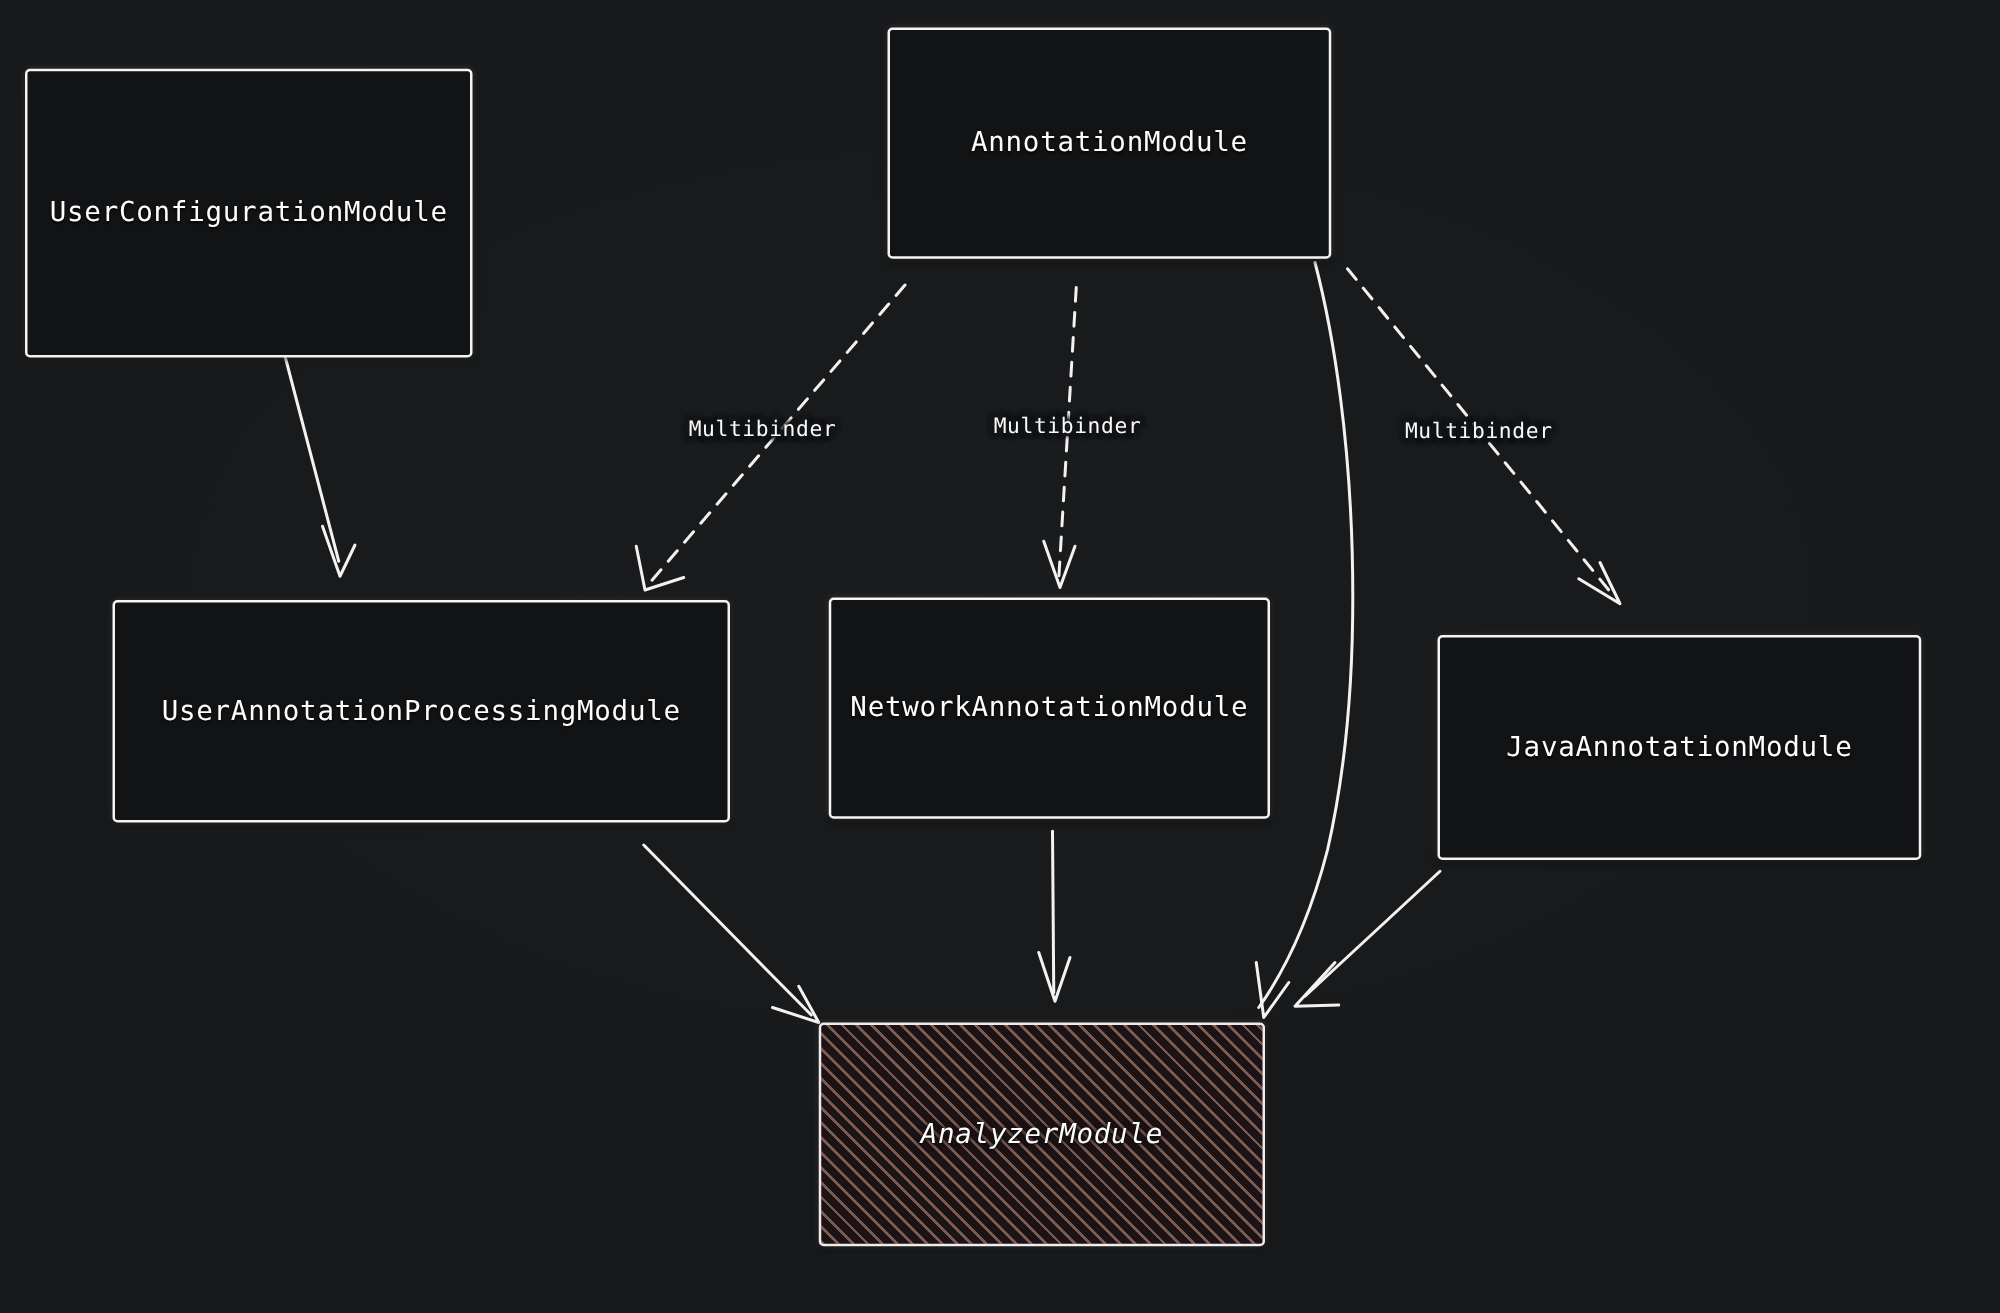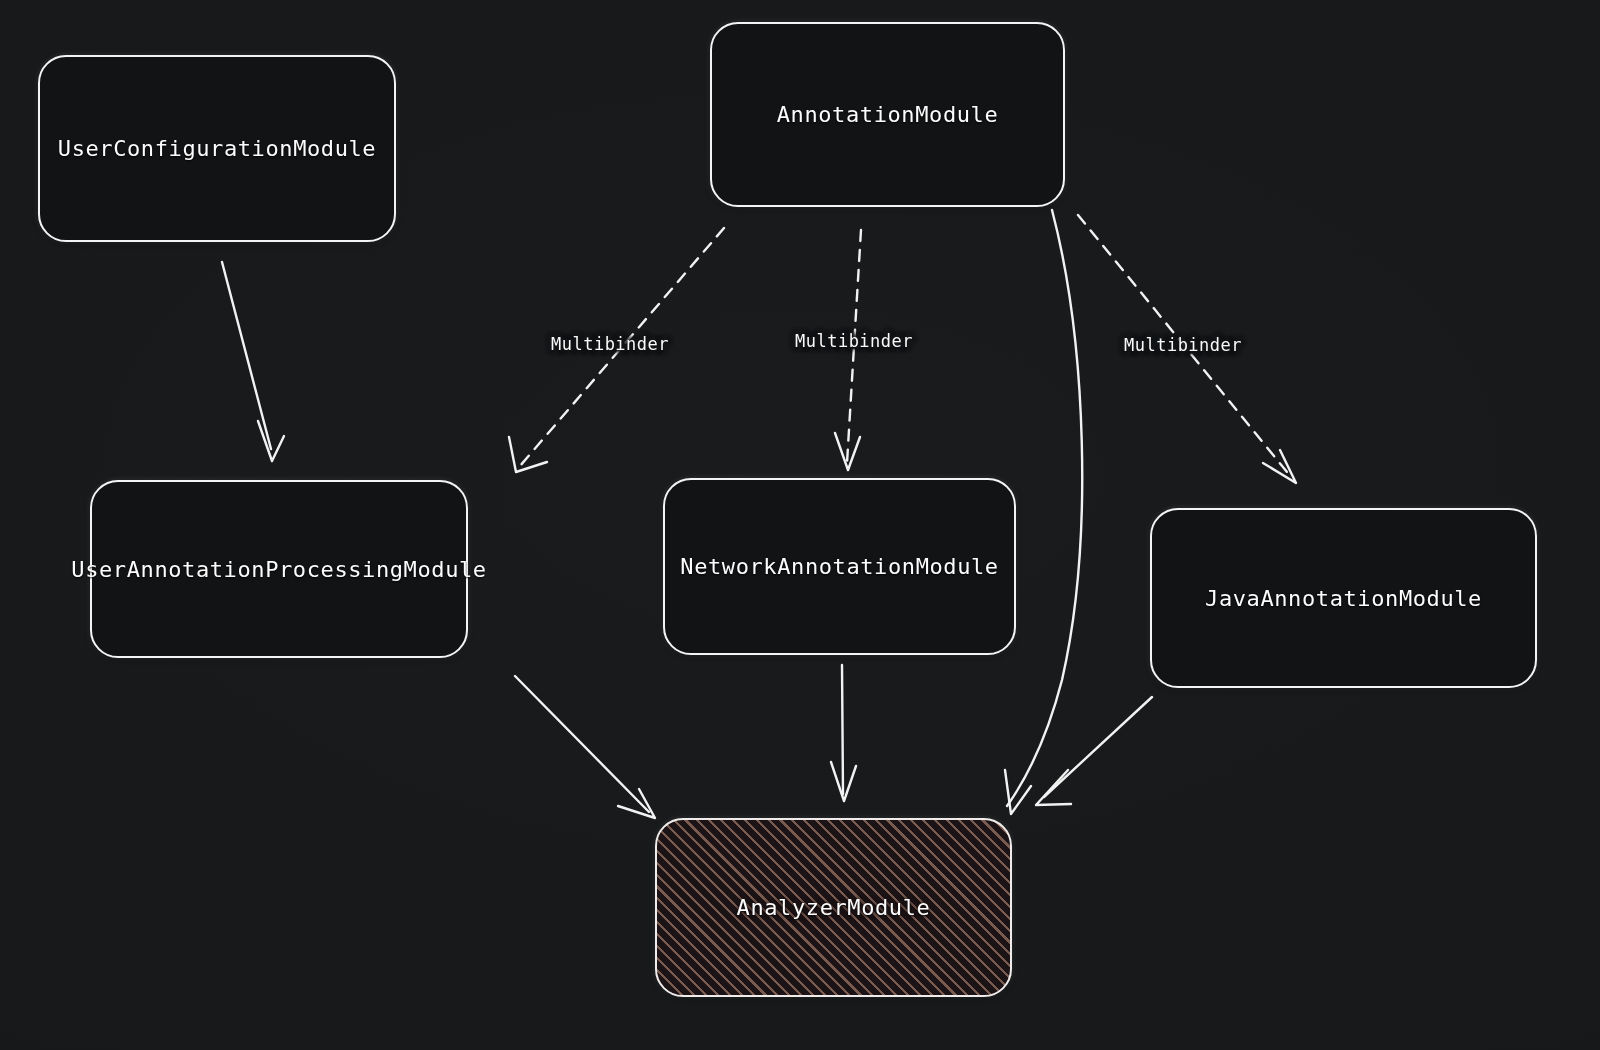--- a/index.html
+++ b/index.html
@@ -24,21 +24,21 @@
   #edges {
     position: absolute;
     left: 0; top: 0;
     width: 1600px;
     height: 1050px;
   }
   .node {
     position: absolute;
     box-sizing: border-box;
     border: 2.4px solid #f4f4f4;
-    border-radius: 28px;
+    border-radius: 4px;
     background: #121315;
     display: flex;
     align-items: center;
     justify-content: center;
     box-shadow: 0 0 6px rgba(255,255,255,0.13), 0 2px 5px rgba(0,0,0,0.6);
   }
   .node-label {
     color: #fdfdfd;
     font-size: 22px;
     letter-spacing: 0.6px;
@@ -48,20 +48,21 @@
   }
   .node.hatched {
     background-color: #1b1315;
     background-image: repeating-linear-gradient(
         45deg,
         rgba(198,150,128,0.55) 0px,
         rgba(198,150,128,0.55) 2.2px,
         rgba(26,19,21,0) 2.2px,
         rgba(26,19,21,0) 8.4px);
     border-color: #f0eceb;
+    font-style: italic;
   }
   .node.hatched .node-label {
     text-shadow: 0 0 7px #1b1315, 0 0 4px #1b1315, 0 1px 2px #000;
   }
   .edge-label {
     position: absolute;
     color: #fafafa;
     font-size: 17px;
     letter-spacing: 0.5px;
     white-space: nowrap;
@@ -119,29 +120,29 @@
       <path class="ln" d="M 842 665 L 843 794"></path>
       <path class="head" d="M 831 762 L 844 801 L 856 766"></path>
     </g>
 
     <g>
       <path class="ln" d="M 1152 697 L 1044 797"></path>
       <path class="head" d="M 1068 770 L 1036 805 L 1071 804"></path>
     </g>
   </svg>
 
-  <div class="node" id="node-0" style="left:38px; top:55px; width:358px; height:187px;">
+  <div class="node" id="node-0" style="left:20px; top:55px; width:358px; height:231px;">
     <span class="node-label">UserConfigurationModule</span>
   </div>
 
   <div class="node" id="node-1" style="left:710px; top:22px; width:355px; height:185px;">
     <span class="node-label">AnnotationModule</span>
   </div>
 
-  <div class="node" id="node-2" style="left:90px; top:480px; width:378px; height:178px;">
+  <div class="node" id="node-2" style="left:90px; top:480px; width:494px; height:178px;">
     <span class="node-label">UserAnnotationProcessingModule</span>
   </div>
 
   <div class="node" id="node-3" style="left:663px; top:478px; width:353px; height:177px;">
     <span class="node-label">NetworkAnnotationModule</span>
   </div>
 
   <div class="node" id="node-4" style="left:1150px; top:508px; width:387px; height:180px;text-align:center;">
     <span class="node-label">JavaAnnotationModule</span>
   </div>

